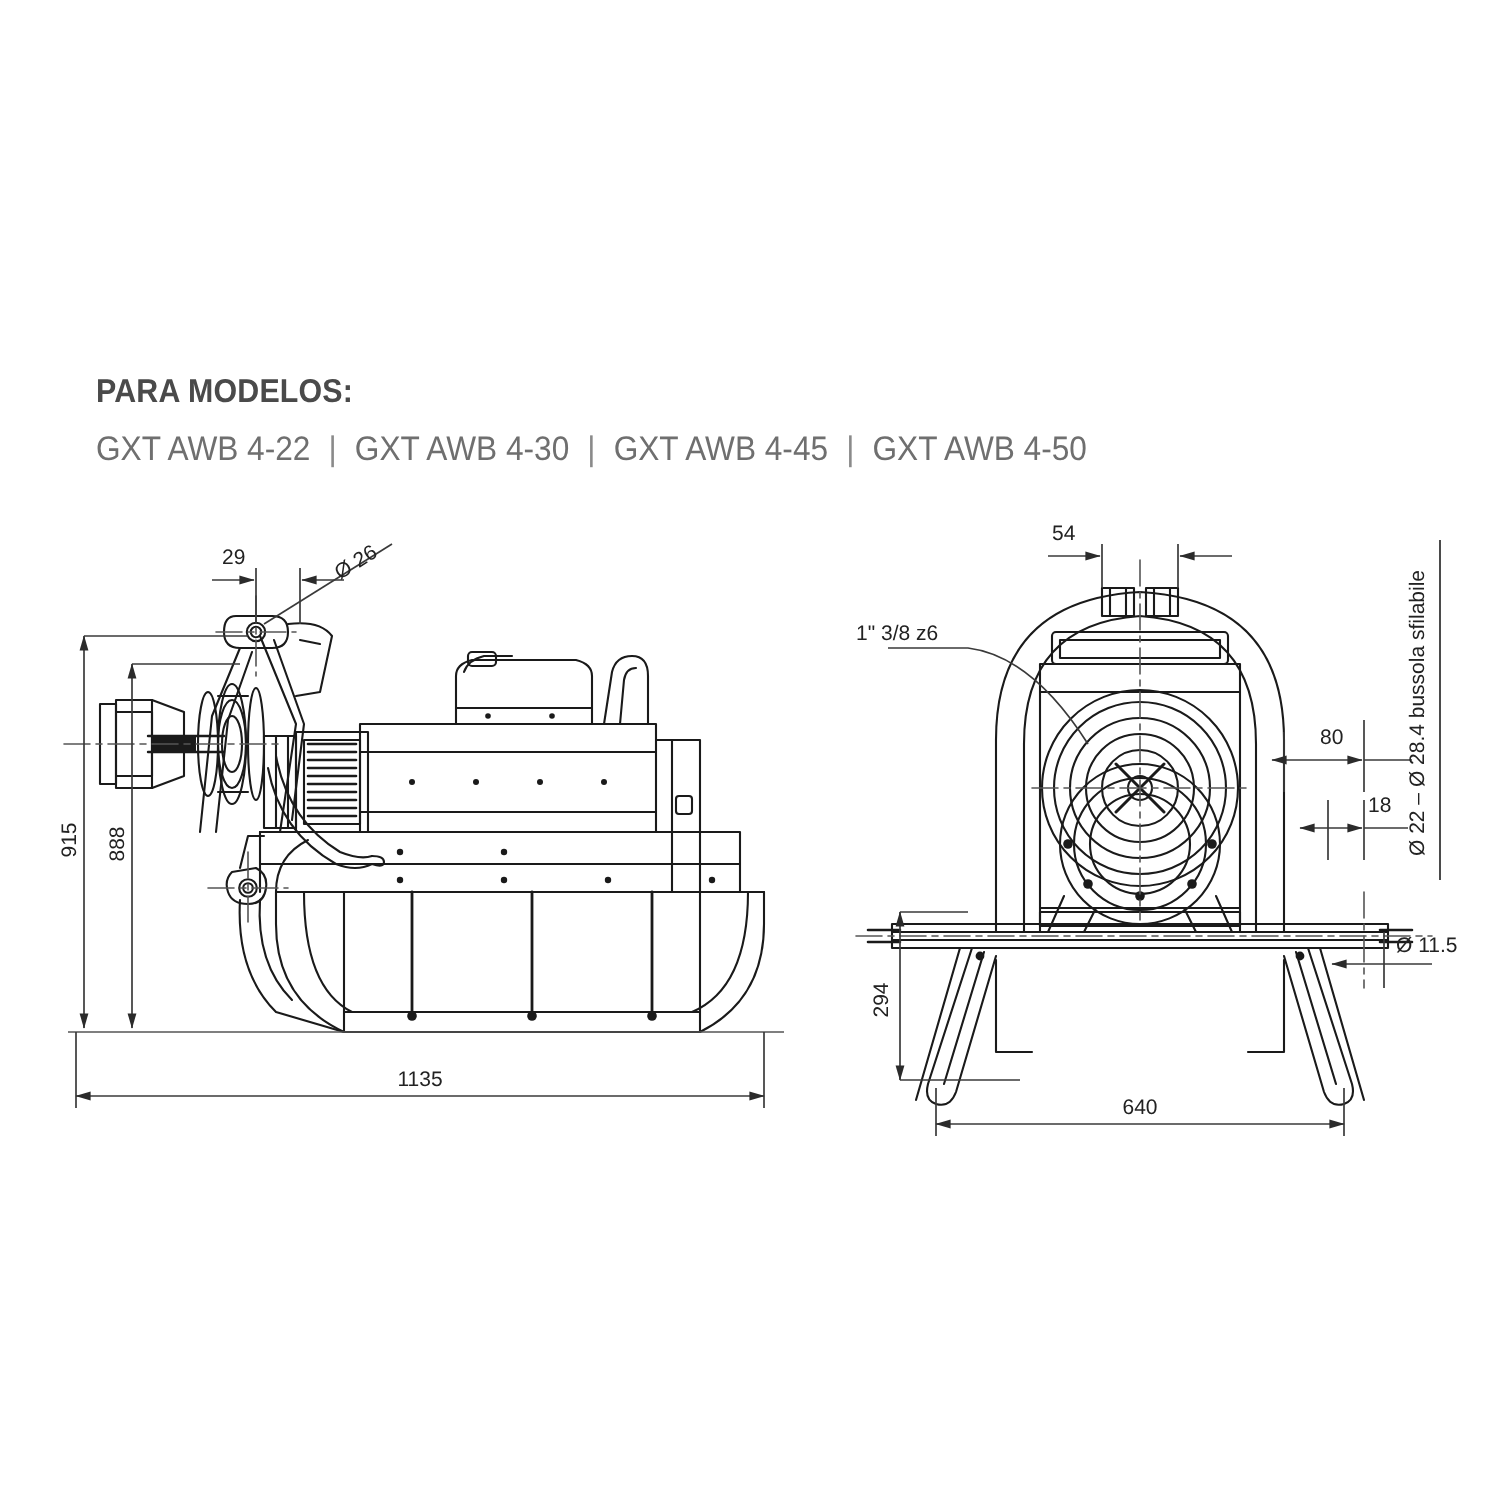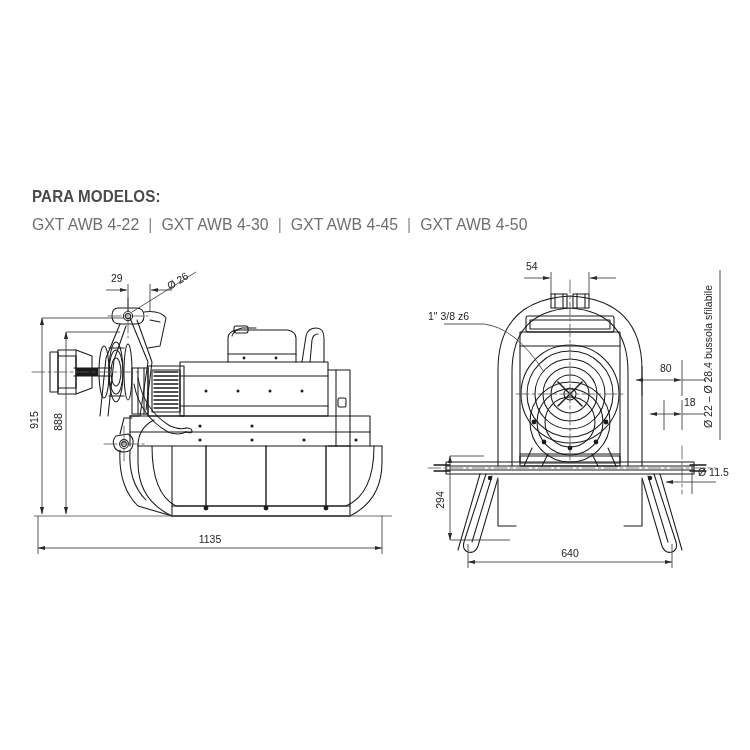--- a/index.html
+++ b/index.html
@@ -1,20 +1,20 @@
 <!DOCTYPE html>
 <html><head>
 <meta charset="utf-8">
 <style>
   html,body{margin:0;padding:0;background:#ffffff;}
   body{width:750px;height:750px;position:relative;overflow:hidden;
        font-family:"Liberation Sans","DejaVu Sans",sans-serif;}
   #sheet{position:absolute;inset:0;width:750px;height:750px;background:#fff;}
 
-  .heading-block{position:absolute;left:32px;top:186px;}
+  .heading-block{position:absolute;left:48px;top:186px;}
   .heading-title{font-size:16.5px;font-weight:bold;color:#4a4a4a;
      letter-spacing:.1px;line-height:20px;transform:scaleX(.92);transform-origin:left center;}
   .heading-models{font-size:17px;color:#6f6f6f;line-height:26px;margin-top:6px;
      transform:scaleX(.93);transform-origin:left center;white-space:nowrap;}
   .heading-models .sep{color:#8a8a8a;padding:0 5px;}
 
   svg{position:absolute;left:0;top:0;}
   text{font-family:"Liberation Sans","DejaVu Sans",sans-serif;}
 </style>
 </head>

